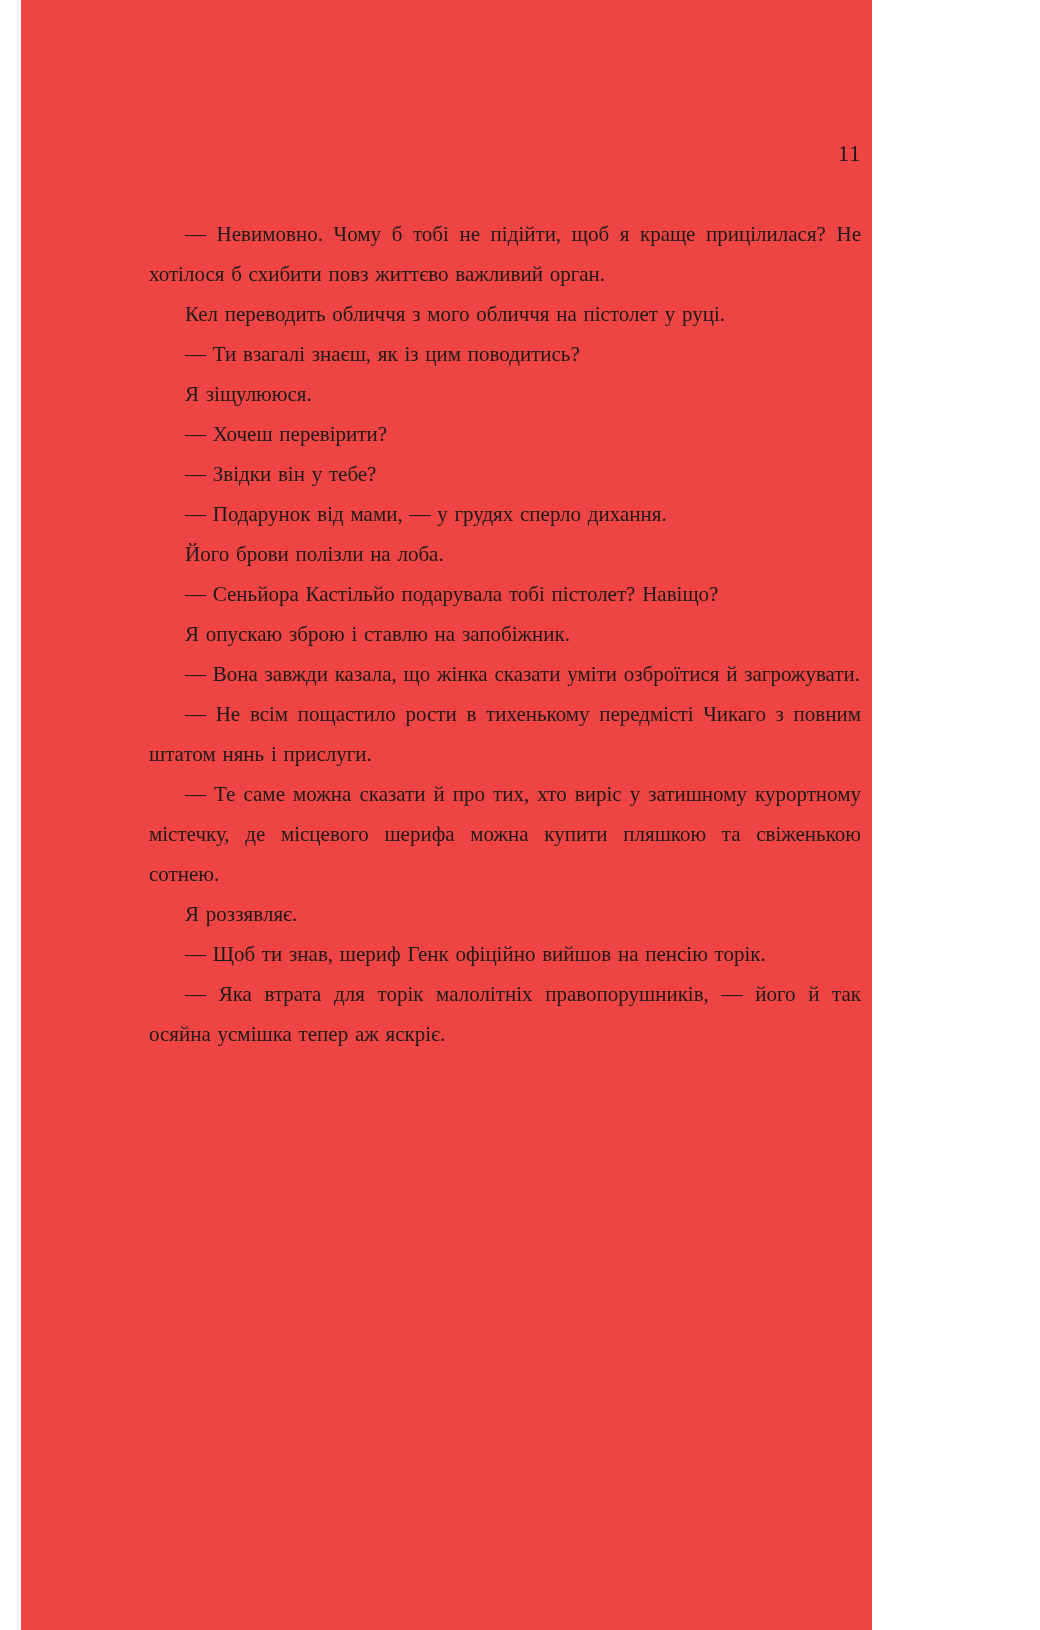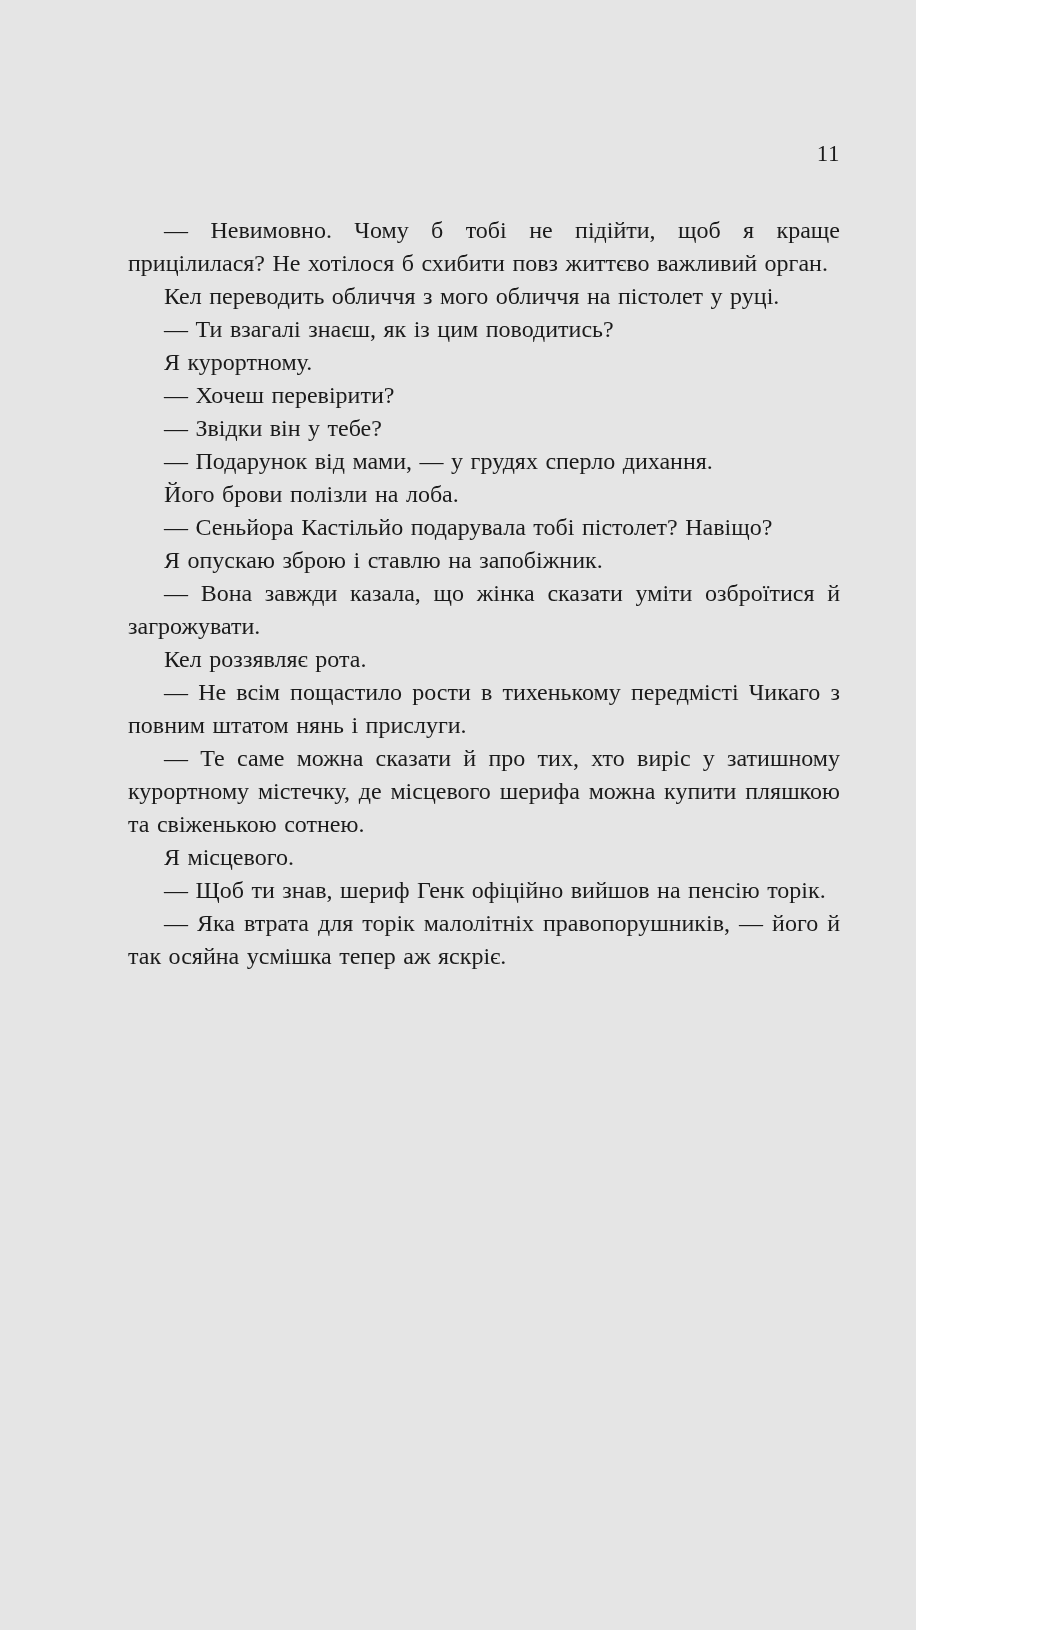--- a/index.html
+++ b/index.html
@@ -7,69 +7,69 @@
       padding: 0;
     }
     body {
       background: #ffffff;
       color: #1b1b1b;
       font-family: "Liberation Serif", "DejaVu Serif", serif;
       -webkit-font-smoothing: antialiased;
     }
     .page {
       position: relative;
-      width: 916px;
+      width: 851px;
       height: 1630px;
-      background: #e5e5e5;
+      background: #ef4444;
       overflow: hidden;
+      margin-left: 21px;
     }
     .text-block {
       position: absolute;
       left: 128px;
       top: 140px;
       width: 712px;
     }
     .page-number {
       text-align: right;
       font-size: 23px;
       line-height: 28px;
       letter-spacing: 0.5px;
       margin: 0 0 46px 0;
       color: #1b1b1b;
     }
     .body-text p {
       margin: 0;
-      font-size: 24px;
-      line-height: 33px;
+      font-size: 21px;
+      line-height: 40px;
       text-align: justify;
       text-indent: 36px;
       word-spacing: 1.5px;
       color: #1b1b1b;
       hyphens: manual;
     }
   </style>
 </head>
 <body>
 
 <div class="page">
   <div class="text-block">
     <div class="page-number">11</div>
     <div class="body-text">
       <p>— Невимовно. Чому б тобі не підійти, щоб я краще прицілилася? Не хотілося б схибити повз життєво важливий орган.</p>
       <p>Кел переводить обличчя з мого обличчя на пістолет у руці.</p>
       <p>— Ти взагалі знаєш, як із цим поводитись?</p>
-      <p>Я курортному.</p>
+      <p>Я зіщулююся.</p>
       <p>— Хочеш перевірити?</p>
       <p>— Звідки він у тебе?</p>
       <p>— Подарунок від мами, — у грудях сперло дихання.</p>
       <p>Його брови полізли на лоба.</p>
       <p>— Сеньйора Кастільйо подарувала тобі пістолет? Навіщо?</p>
       <p>Я опускаю зброю і ставлю на запобіжник.</p>
       <p>— Вона завжди казала, що жінка сказати уміти озброїтися й загрожувати.</p>
-      <p>Кел роззявляє рота.</p>
       <p>— Не всім пощастило рости в тихенькому передмісті Чикаго з повним штатом нянь і прислуги.</p>
       <p>— Те саме можна сказати й про тих, хто виріс у затишному курортному містечку, де місцевого шерифа можна купити пляшкою та свіженькою сотнею.</p>
-      <p>Я місцевого.</p>
+      <p>Я роззявляє.</p>
       <p>— Щоб ти знав, шериф Генк офіційно вийшов на пенсію торік.</p>
       <p>— Яка втрата для торік малолітніх правопорушників, — його й так осяйна усмішка тепер аж яскріє.</p>
     </div>
   </div>
 </div>
 
 </body></html>

